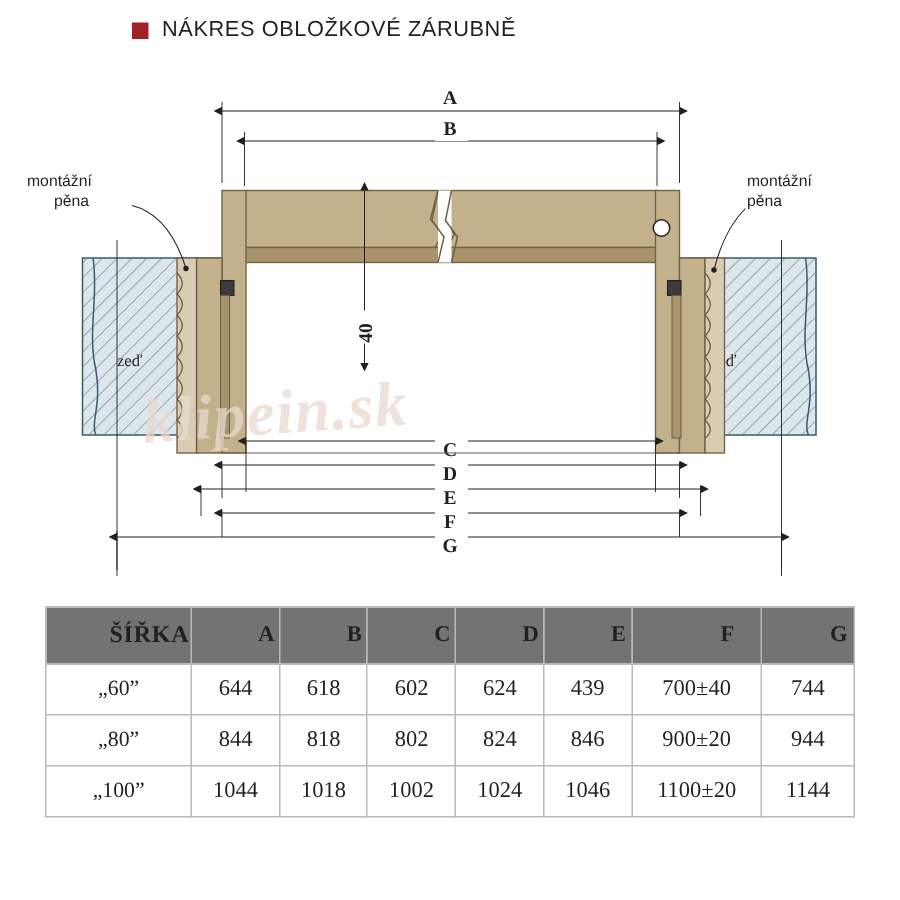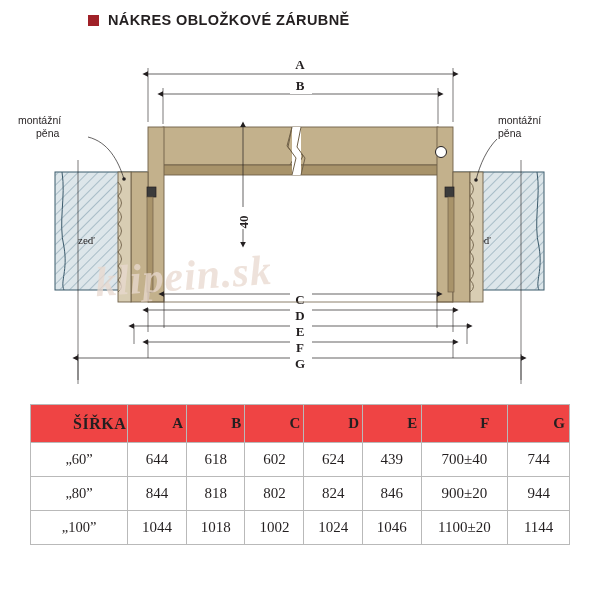--- a/index.html
+++ b/index.html
@@ -13,21 +13,21 @@
   }
   .page{position:relative;width:600px;height:600px;}
 
   
   .title-row{
     position:absolute;left:88px;top:12px;
     display:flex;align-items:center;gap:9px;
   }
   .title-sq{width:11px;height:11px;background:#a02128;}
   .title-text{
-    font-size:14.5px;font-weight:bold;letter-spacing:.4px;color:#231f20;text-align:right;
+    font-size:14.5px;font-weight:normal;letter-spacing:.4px;color:#231f20;text-align:right;
   }
 
   
   .drawing{position:absolute;left:0;top:32px;width:600px;height:368px;}
   .drawing svg{display:block;}
 
   
   .wm{
     position:absolute;left:95px;top:252px;
     font-size:42px;font-style:italic;font-weight:bold;
@@ -44,21 +44,21 @@
     font-family:"Liberation Serif", serif;
   }
   .tbl td,.tbl th{
     border:1px solid #b9b9b9;
     text-align:center;
     height:31px;
     font-size:15px;
     color:#231f20;
   }
   .tbl thead th{
-    background:#ef4444;
+    background:#737373;
     font-weight:bold;
     font-size:15px;
     height:35px;
     padding-left:42px;
   }
   .tbl thead th.first{font-size:16px;letter-spacing:.5px;}
   .tbl tbody td.first{font-weight:normal;font-size:14.5px;}
   .tbl col.c0{width:97px;}
   .tbl col.c1,.tbl col.c2,.tbl col.c3,.tbl col.c4,.tbl col.c5{width:61px;}
   .tbl col.c6{width:104px;}

